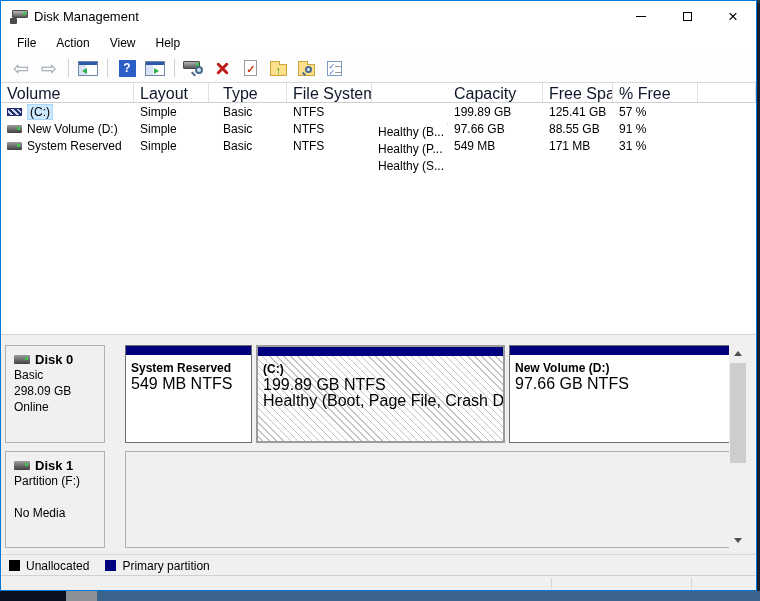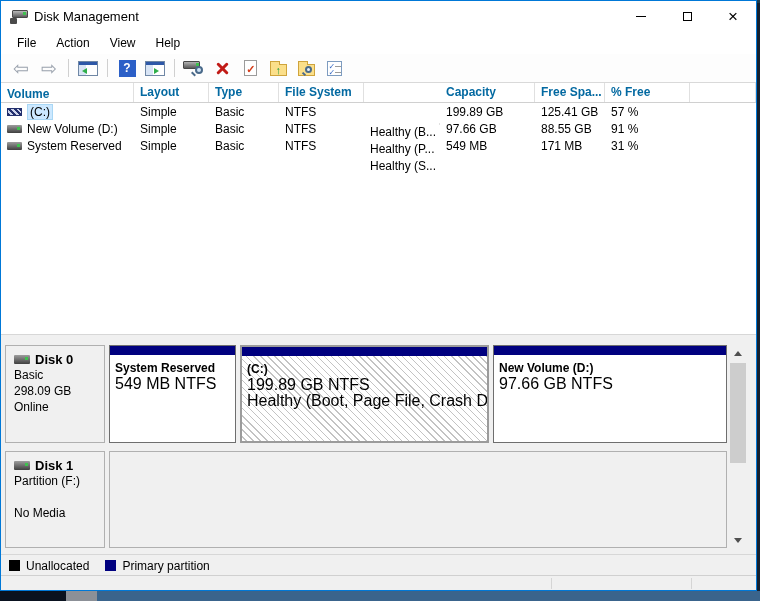--- a/index.html
+++ b/index.html
@@ -66,39 +66,39 @@
   .ic-folder .lens { position:absolute; right:2px; top:1px; width:7px; height:7px;
       border:2px solid #4a6a8a; border-radius:50%; background:#e8f1fa; }
   .ic-folder .handle { position:absolute; right:8px; top:8px; width:4px; height:2px; background:#4a6a8a; transform:rotate(45deg); }
   .ic-checklist { width:15px; height:15px; background:#fff; border:1px solid #7e9cc0; position:relative; font-size:0; }
   .ic-checklist .chk { position:absolute; left:1px; color:#3a6bc4; font-size:8px; line-height:1; }
   .ic-checklist .ln { position:absolute; left:7px; width:6px; height:1px; background:#9b9b9b; }
 
   
   .list-pane { position:absolute; left:0; top:82px; width:100%; height:251px; background:#fff; }
   .vt-header { display:flex; height:20px; border-bottom:1px solid #d0d0d0; }
-  .vt-hcell { font-size:12px; color:#0369a1; padding:2px 0 0 6px; border-right:1px solid #e0e0e0;
-              overflow:hidden; white-space:nowrap;font-weight:bold; }
+  .vt-hcell { font-size:16px; color:#0f172a; padding:2px 0 0 6px; border-right:1px solid #e0e0e0;
+              overflow:hidden; white-space:nowrap; }
   .vt-row { display:flex; height:17px; align-items:center; }
   .vt-cell { font-size:12px; color:#000; padding-left:6px; overflow:hidden; white-space:nowrap; }
   .c-vol { width:133px; display:flex; align-items:center; gap:5px; }
-  .c-lay { width:75px; } .c-typ { width:70px; } .c-fs { width:85px; }
+  .c-lay { width:75px; } .c-typ { width:70px;margin-left:8px; } .c-fs { width:85px; }
   .c-st { width:76px;margin-top:40px; } .c-cap { width:95px; } .c-free { width:70px; } .c-pct { width:85px; }
   .c-last { flex:1; }
   .mini-drive { width:15px; height:8px; background:linear-gradient(180deg,#9d9d9d,#3f3f3f);
       border-radius:1px; position:relative; flex:0 0 auto; }
   .mini-drive::after { content:""; position:absolute; right:2px; top:2px; width:3px; height:3px; background:#3ec14e; }
   .mini-hatch { width:15px; height:8px; flex:0 0 auto; border:1px solid #23306e;
       background:repeating-linear-gradient(45deg,#23306e 0 2px,#cdd3ea 2px 4px); }
   .sel-label { background:#cce8ff; border:1px solid #a9d7f5; padding:0 2px; }
 
   
   .graph-pane { position:absolute; left:0; top:333px; width:100%; height:241px;
                 background:#f0f0f0; border-top:1px solid #d7d7d7; }
-  .disk-row { position:absolute; left:4px; display:flex; gap:4px; }
+  .disk-row { position:absolute; left:4px; display:flex; gap:20px; }
   .disk-panel { width:100px; background:#f0f0f0; border:1px solid #b0b0b0; padding:6px 0 0 8px; }
   .disk-title { display:flex; align-items:center; gap:5px; font-size:13px; font-weight:bold; color:#000; }
   .panel-drive { width:16px; height:9px; background:linear-gradient(180deg,#9d9d9d,#3f3f3f);
       border-radius:1px; position:relative; flex:0 0 auto; }
   .panel-drive::after { content:""; position:absolute; right:2px; top:2px; width:3px; height:3px; background:#3ec14e; }
   .disk-line { font-size:12px; color:#000; line-height:16px; white-space:nowrap; }
   .tiles { display:flex; gap:4px; }
   .tile { border:1px solid #6e6e6e; background:#fff; position:relative; overflow:hidden; }
   .tile.selected { border:2px solid #9b9b9b; }
   .tile-head { height:9px; background:#00007f; }

